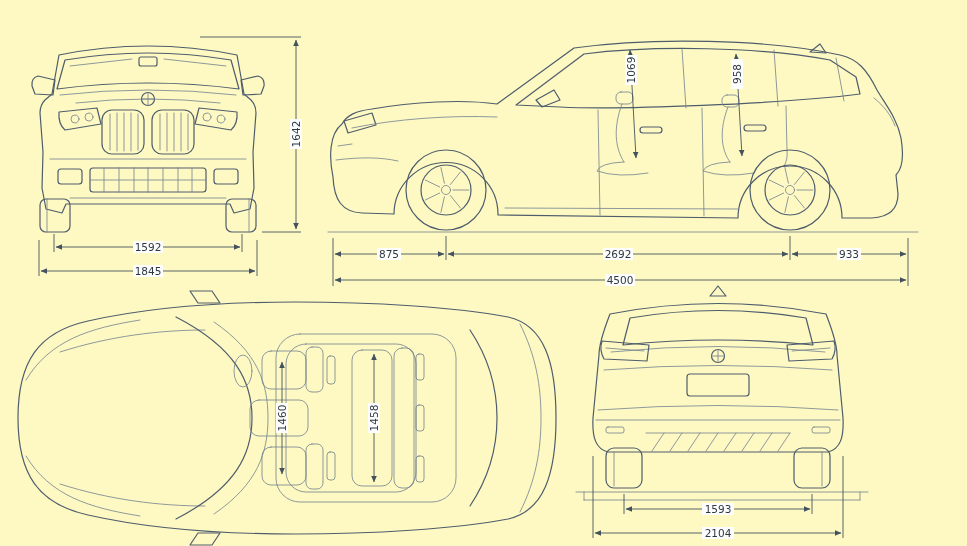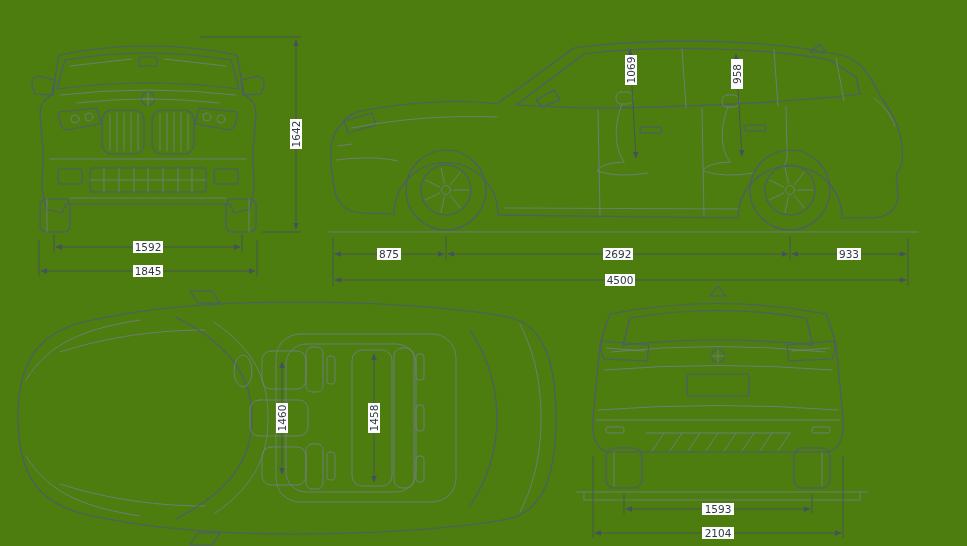--- a/index.html
+++ b/index.html
@@ -1,16 +1,16 @@
 <!DOCTYPE html>
 <html><head>
 <meta charset="utf-8">
 <style>
   html,body { margin:0; padding:0; background:#ffffff; }
-  .canvas { position:relative; width:967px; height:546px; background:#4d7c0f; overflow:hidden;
+  .canvas { position:relative; width:967px; height:546px; background:#fef9c3; overflow:hidden;
             font-family:"DejaVu Sans","Liberation Sans",sans-serif; }
   svg { display:block; }
   .ln   { fill:none; stroke:#4e5d6c; stroke-width:1.2; stroke-linecap:round; stroke-linejoin:round; }
   .thin { fill:none; stroke:#71808e; stroke-width:0.8; stroke-linecap:round; stroke-linejoin:round; }
   .dim  { fill:none; stroke:#44525f; stroke-width:0.9; }
   .mask { fill:#fdfdfd; stroke:none; }
   .dimtxt { fill:#2d3842; font-family:"DejaVu Sans","Liberation Sans",sans-serif; font-size:10.5px; }
 </style>
 </head>
 <body>

